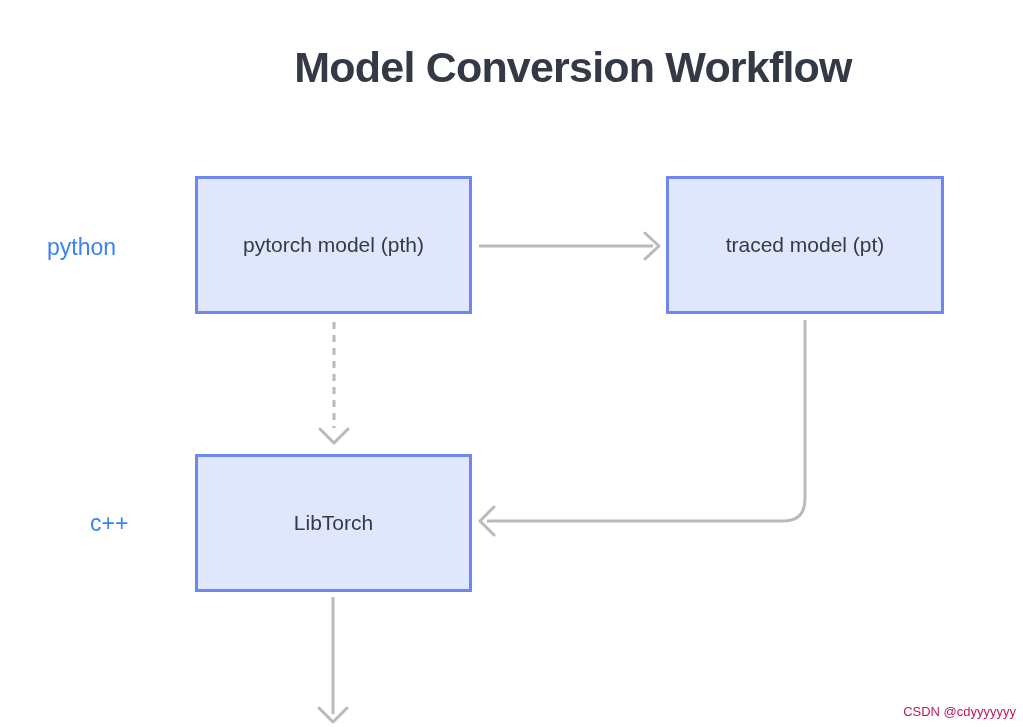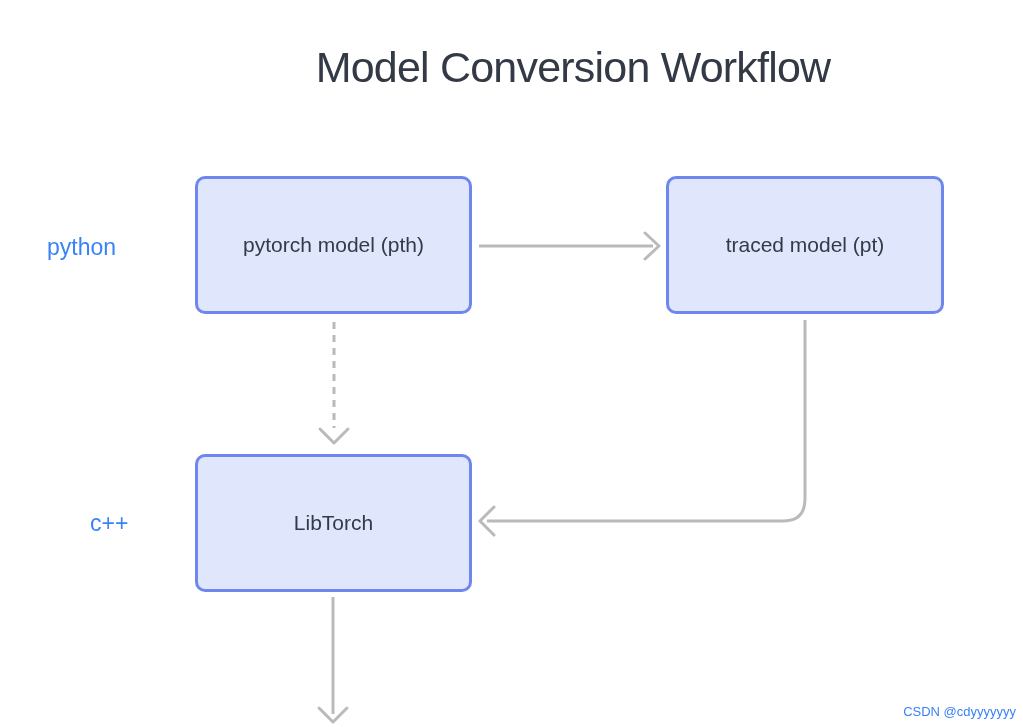--- a/index.html
+++ b/index.html
@@ -14,39 +14,39 @@
     background: #ffffff;
     overflow: hidden;
   }
   .diagram-title {
     position: absolute;
     top: 43px;
     left: 573px;
     transform: translateX(-50%);
     font-size: 43px;
     letter-spacing: -0.8px;
-    font-weight: 400;
+    font-weight: 700;
     color: #333a45;
     white-space: nowrap;
   }
   .lane-label {
     position: absolute;
     font-size: 23px;
     color: #3b82f6;
     white-space: nowrap;
   }
   .lane-python { left: 47px; top: 234px; }
   .lane-cpp   { left: 90px; top: 510px; }
   .node {
     position: absolute;
     width: 271px;
     height: 132px;
     background: #e0e6fc;
     border: 3px solid #6d87ef;
-    border-radius: 10px;
+    border-radius: 0;
     display: flex;
     align-items: center;
     justify-content: center;
     font-size: 21px;
     color: #333b47;
     box-sizing: content-box;
   }
   .node-pytorch { left: 195px; top: 176px; }
   .node-traced  { left: 666px; top: 176px; width: 272px; }
   .node-libtorch{ left: 195px; top: 454px; }
@@ -67,21 +67,21 @@
     stroke-linejoin: round;
   }
   svg.arrows path.dashed {
     stroke-dasharray: 7 6;
   }
   .watermark {
     position: absolute;
     right: 7px;
     bottom: 8px;
     font-size: 13px;
-    color: #3b82f6;
+    color: #be185d;
     white-space: nowrap;
   }
 </style>
 </head>
 <body>
 
 <div class="canvas">
 
   <div class="diagram-title">Model Conversion Workflow</div>
 

